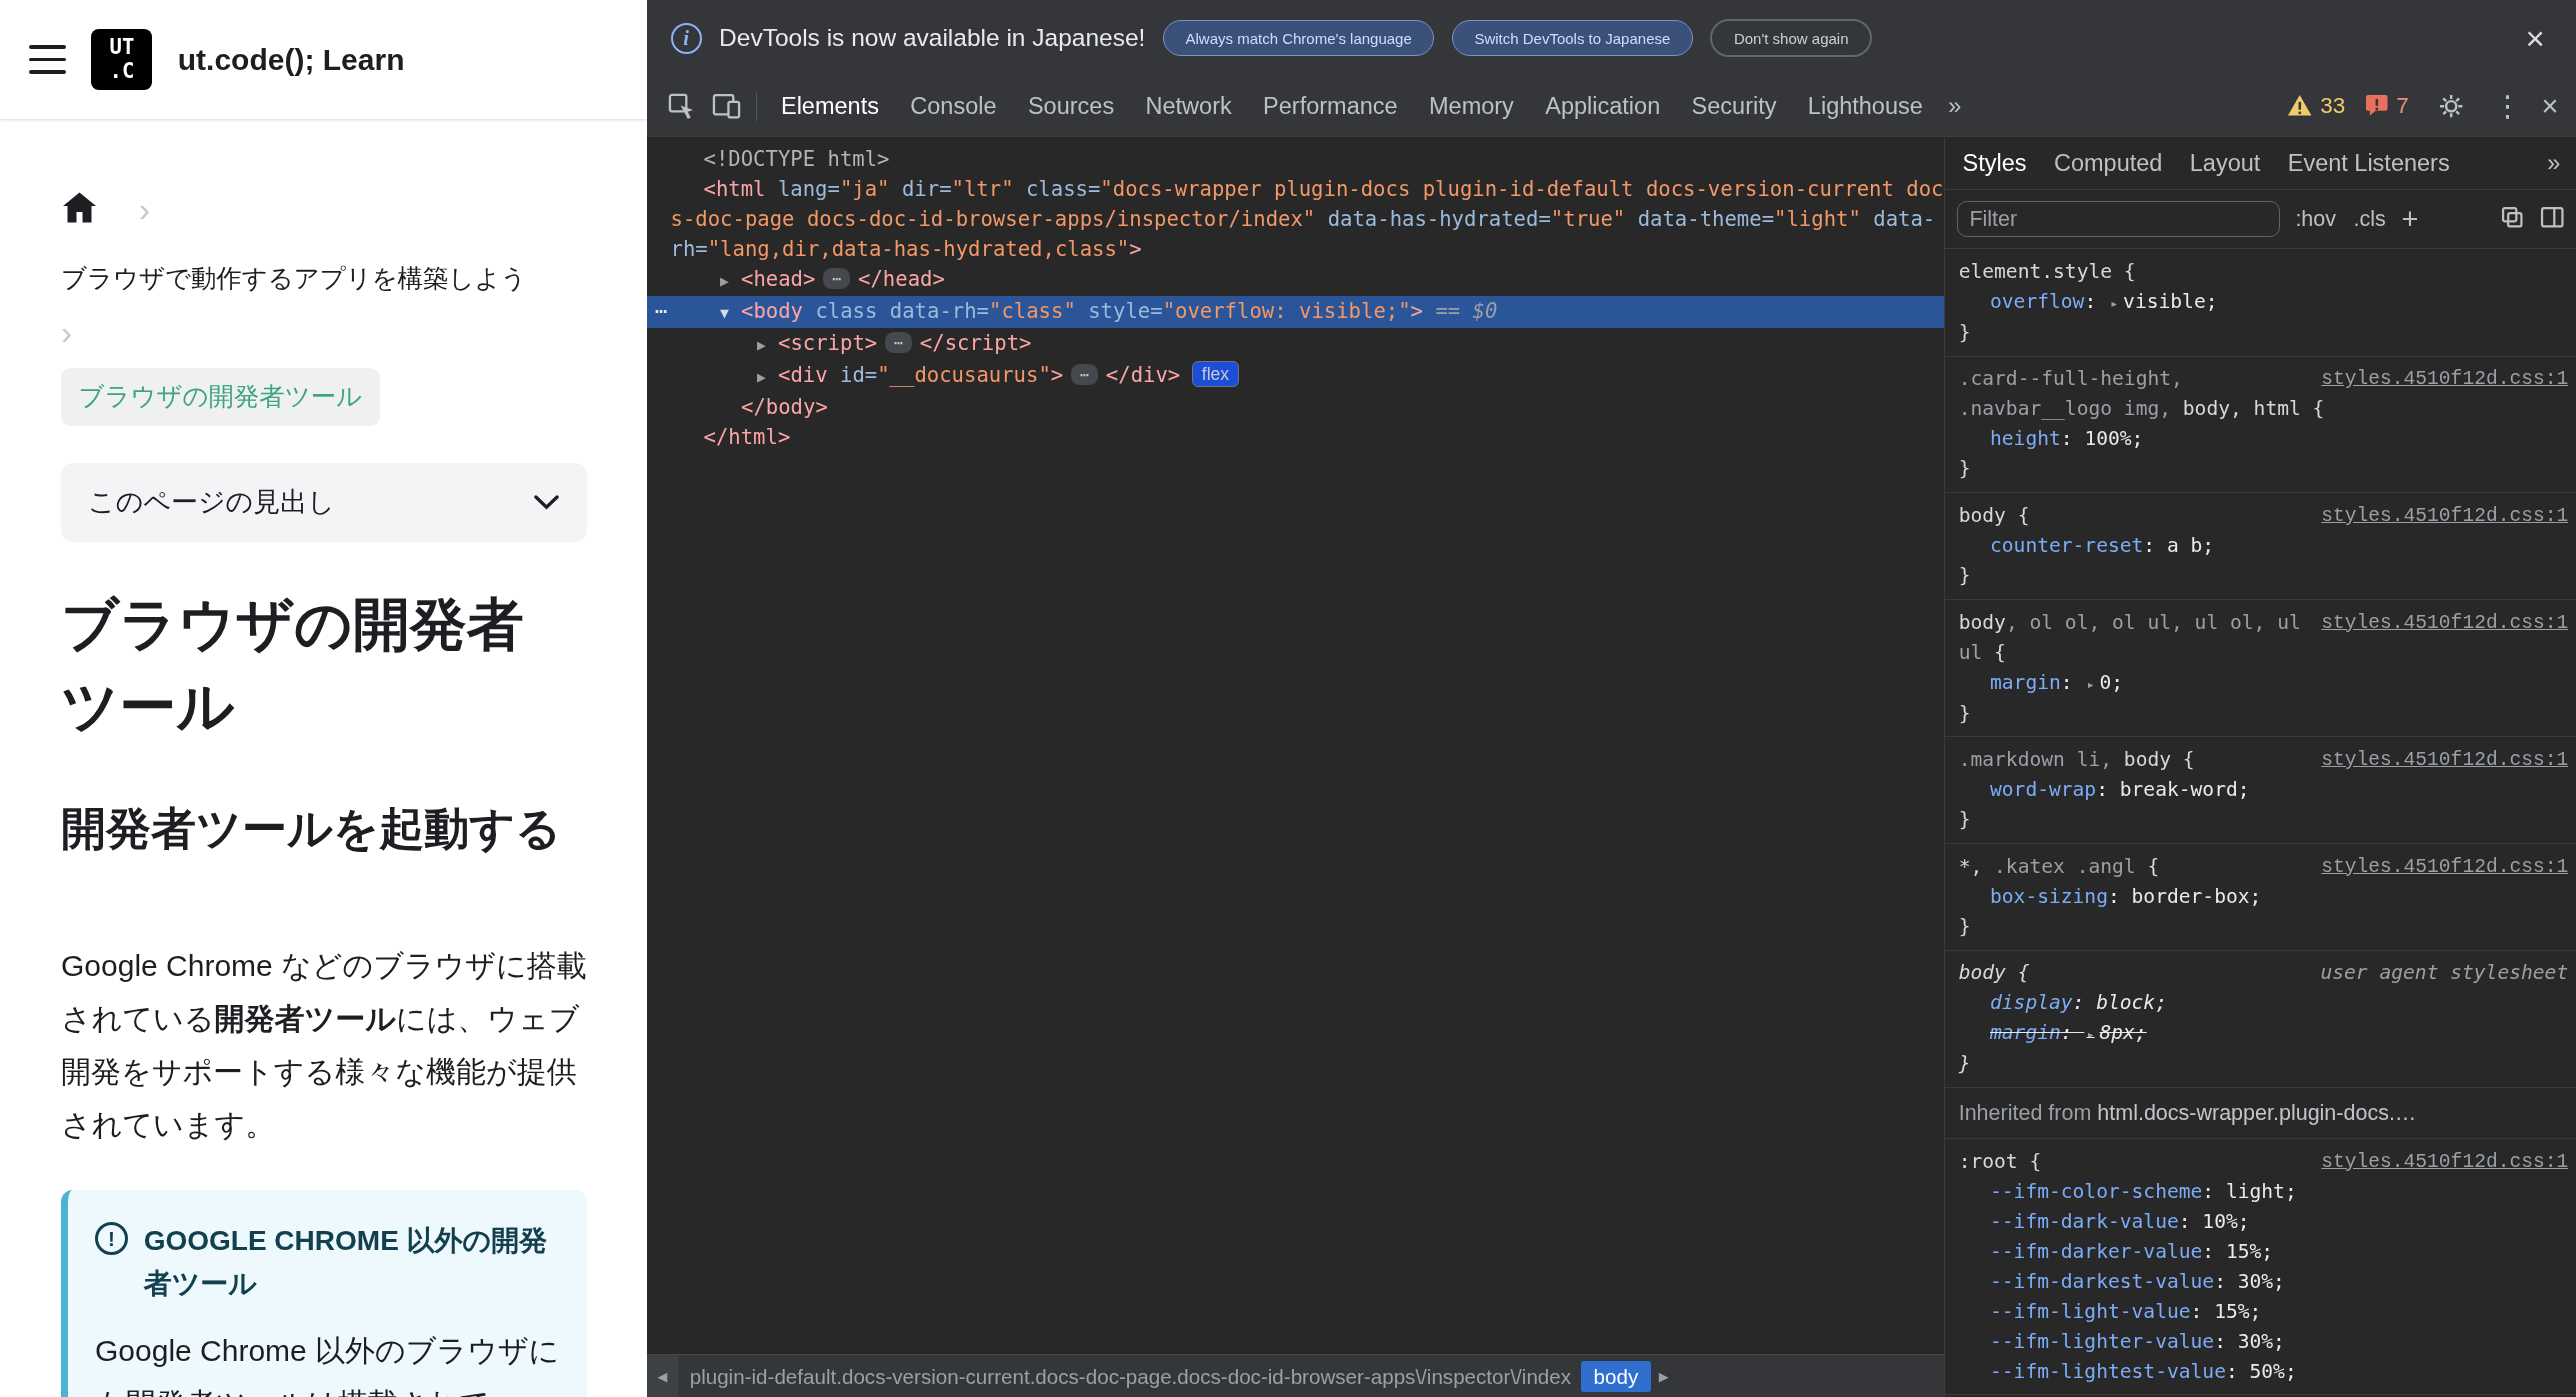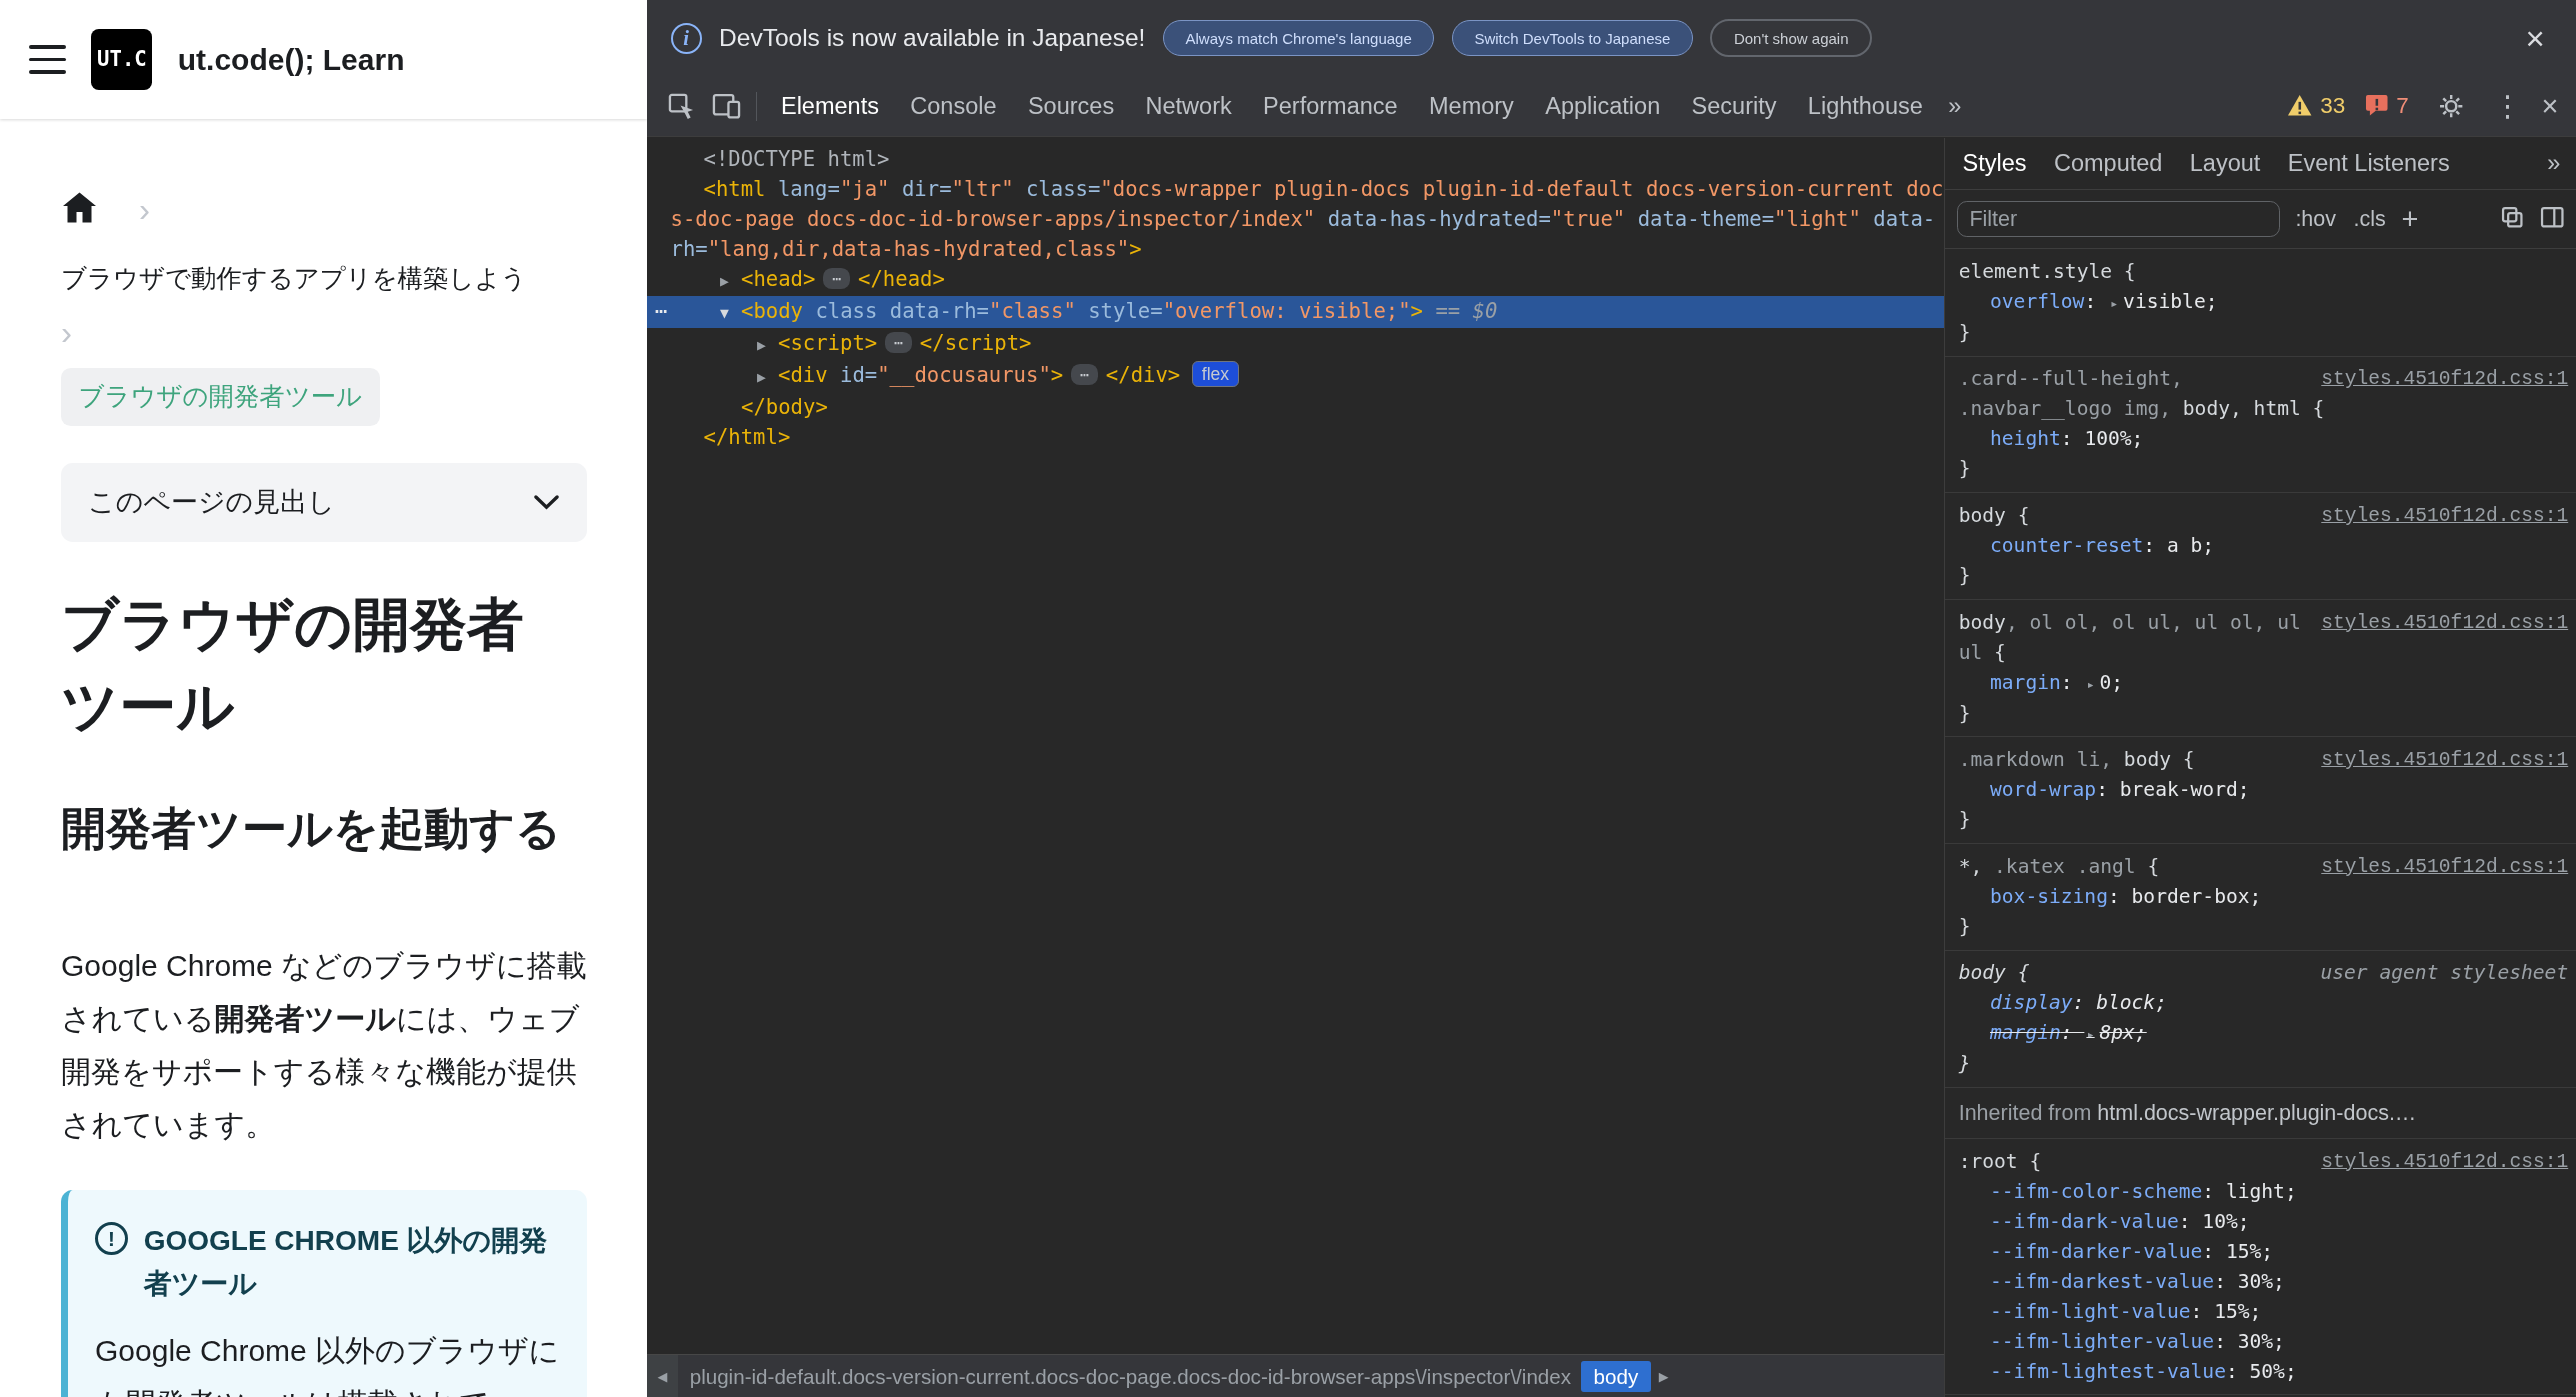--- a/index.html
+++ b/index.html
@@ -7,21 +7,21 @@
   body { font-family:"Liberation Sans","DejaVu Sans",sans-serif; background:#fff; }
   .stage { position:relative; width:2576px; height:1398px; overflow:hidden; background:#fff; }
 
   
   .docs-panel { position:absolute; left:0; top:0; width:647px; height:1398px; background:#fff; overflow:hidden; }
   .navbar { height:119px; display:flex; align-items:center; padding:0 29px; gap:25.4px;
             box-shadow:0 1px 2.9px rgba(0,0,0,.15); position:relative; background:#fff; }
   .hamburger { width:37px; display:flex; flex-direction:column; gap:8.8px; cursor:pointer; }
   .hamburger i { display:block; height:3.9px; background:#1c1e21; border-radius:2px; }
   .logo-box { width:61px; height:61px; background:#000; border-radius:7.8px; color:#fff;
-              display:flex; align-items:center; justify-content:center;
+              display:flex; flex-direction:column; align-items:center; justify-content:center;
               font-family:"DejaVu Sans Mono",monospace; font-weight:bold; font-size:20.6px; line-height:23.5px; }
   .site-title { font-size:30px; font-weight:bold; color:#1c1e21; }
 
   .docs-content { padding:0 61px; }
   .home-row { margin-top:72px; display:flex; align-items:center; gap:41px; }
   .crumb-sep { color:#c3c7ce; font-size:33px; line-height:33px; }
   .bc-line1 { margin-top:31px; font-size:25.4px; line-height:39px; color:#1c1e21; }
   .bc-sep2 { margin-top:17.6px; }
   .bc-badge { display:inline-block; margin-top:19.6px; background:#eff0f2; color:#3ea47d;
               font-size:25.4px; padding:11.7px 17.6px; border-radius:9.8px; }
@@ -69,21 +69,21 @@
   .main-split { position:absolute; top:138px; left:0; right:0; bottom:0; display:flex; }
   .elements-pane { width:1297px; position:relative; background:#282828; }
   .tree { position:absolute; top:0; left:0; right:0; bottom:44px; overflow:hidden; padding-top:5.9px;
           font-family:"DejaVu Sans Mono",monospace; font-size:20.6px; line-height:30px; }
   .dom-row { position:relative; white-space:pre-wrap; word-break:break-all; color:#e8eaed; }
   .dom-row.selected { background:#2a5699; }
   .arrow { display:inline-block; width:33px; text-align:center; color:#9aa0a6; font-size:14.7px; }
   .dom-row.selected .arrow { color:#d7dade; }
   .hoverdots { position:absolute; left:7.8px; top:0; color:#e8eaed; letter-spacing:1px; }
   .t-doctype { color:#b0b5bb; }
-  .t-tag { color:#eab308; }
+  .t-tag { color:#fca5a5; }
   .t-attr { color:#9bbbdc; }
   .t-p { color:#9bbbdc; }
   .t-val { color:#f29766; }
   .t-marker { color:#9aa0a6; font-style:italic; }
   .dots-chip { display:inline-block; background:#45484d; color:#c8ccd1; border-radius:8.8px;
                padding:0 8.8px; margin:0 7.8px; font-size:15.7px; line-height:21.5px; vertical-align:2px; }
   .flex-badge { display:inline-block; margin-left:11.7px; border:1px solid #70757d; background:#1d4ed8;
                 color:#c4c9d0; border-radius:5.9px; padding:0 8.8px; font-size:17.6px; line-height:24.5px;
                 font-family:"Liberation Sans",sans-serif; vertical-align:2px; cursor:pointer; }
 

